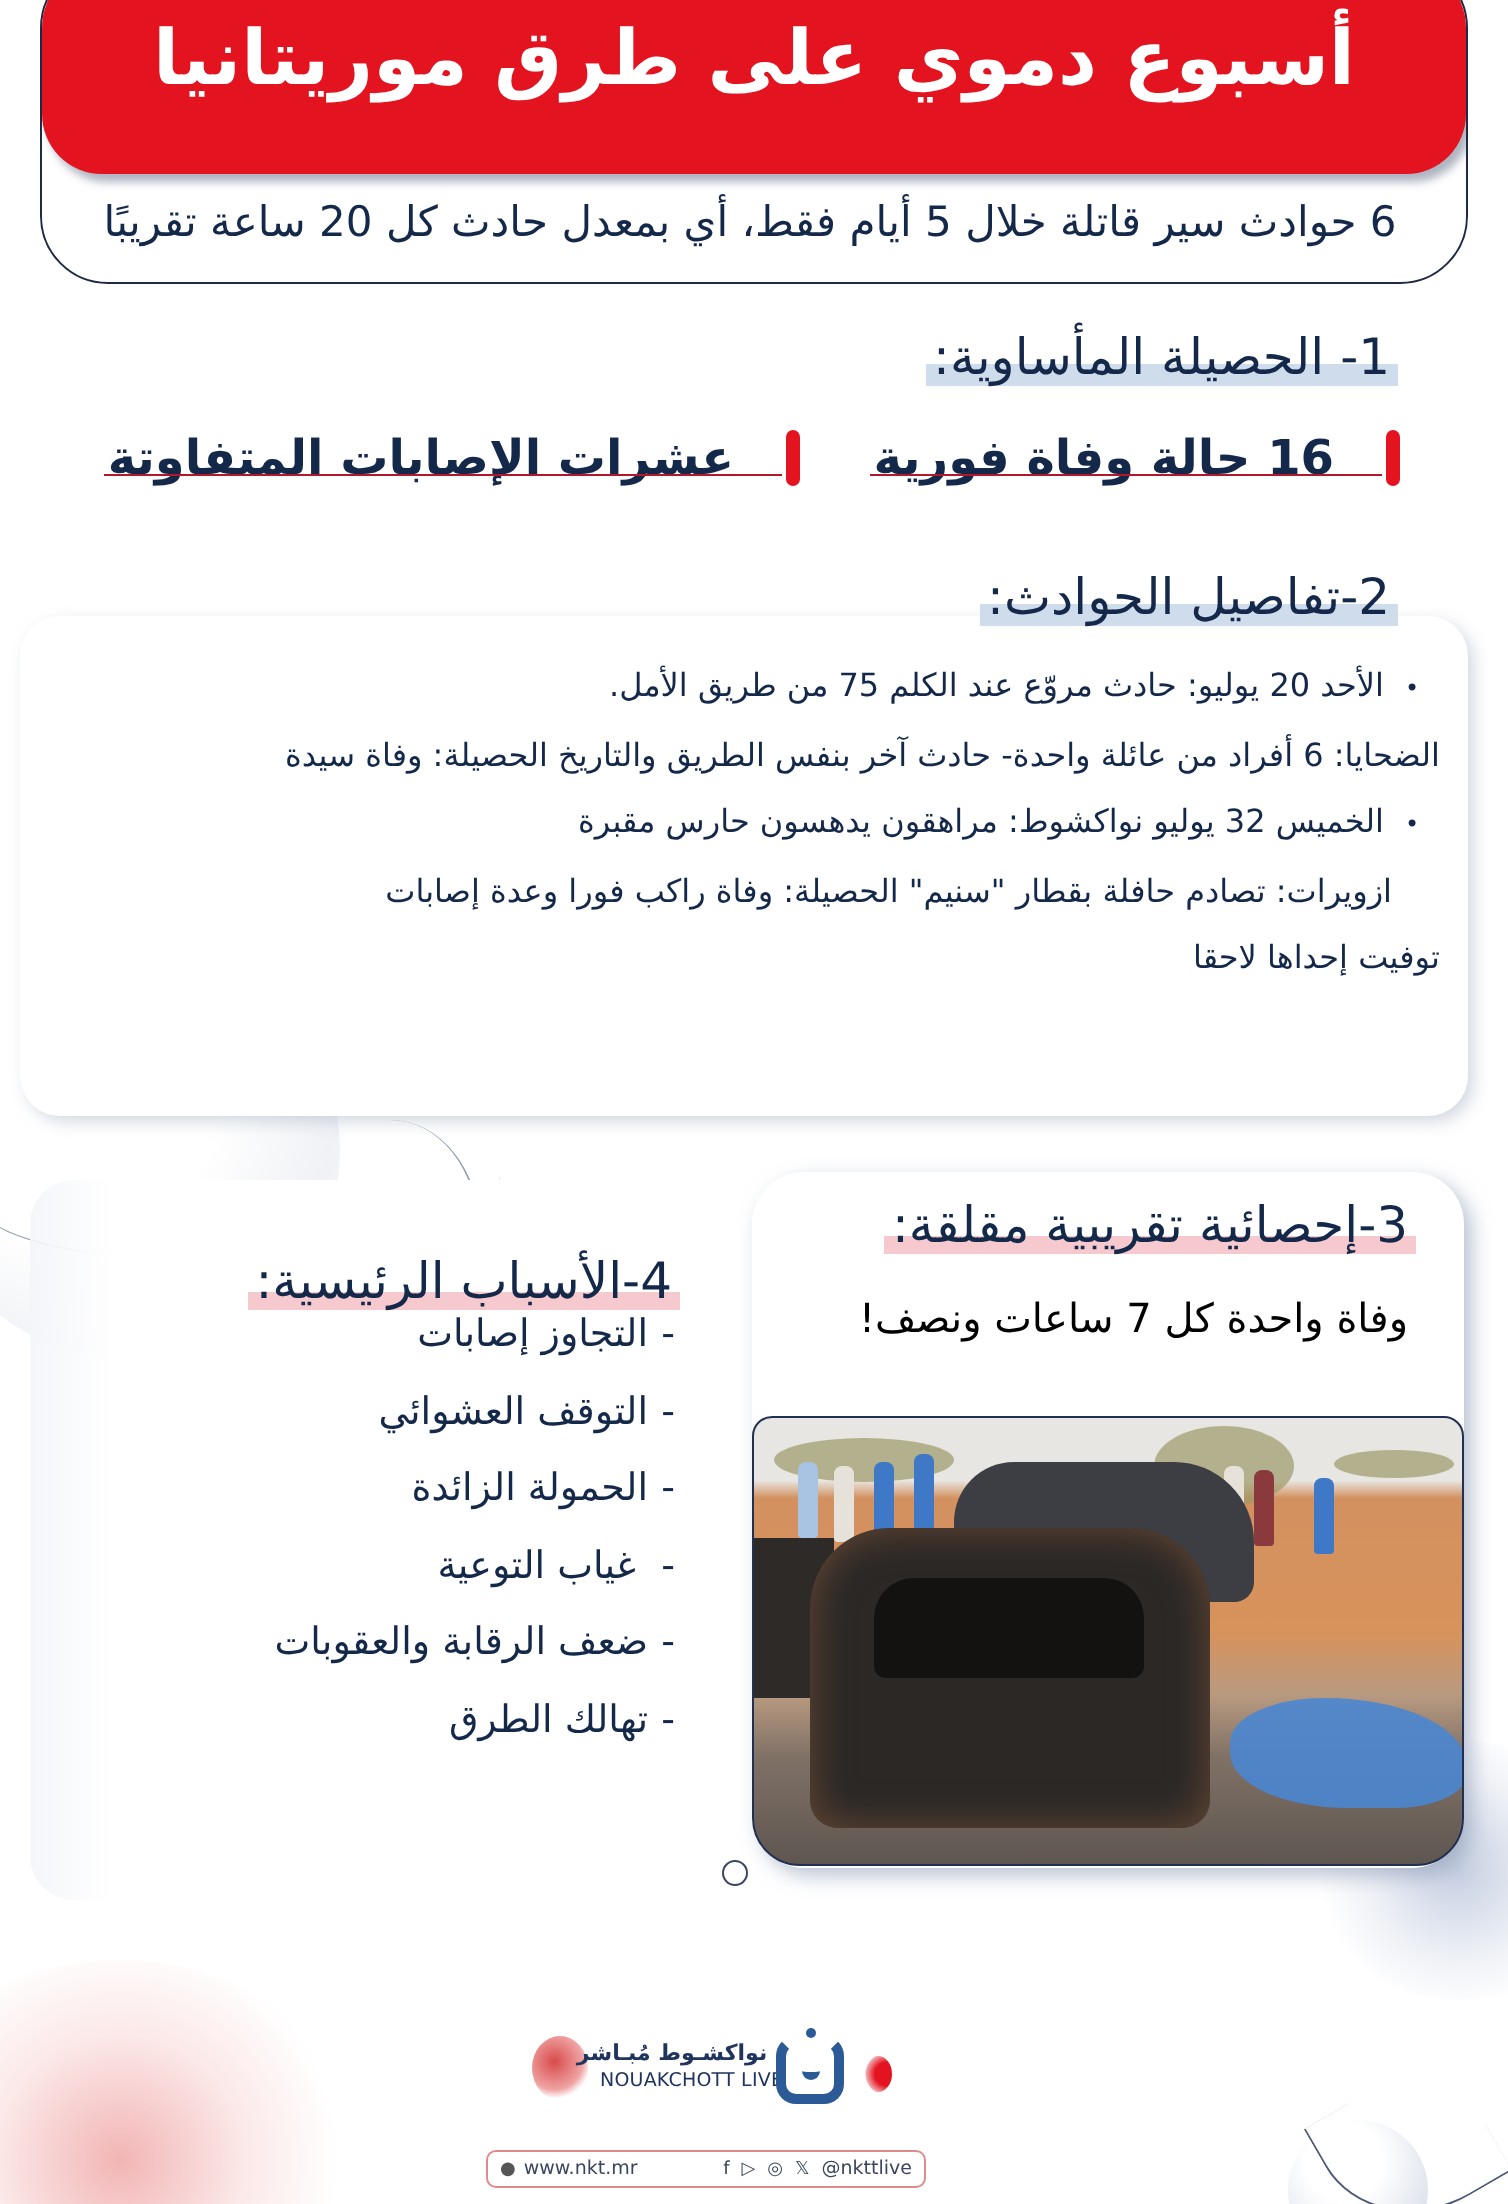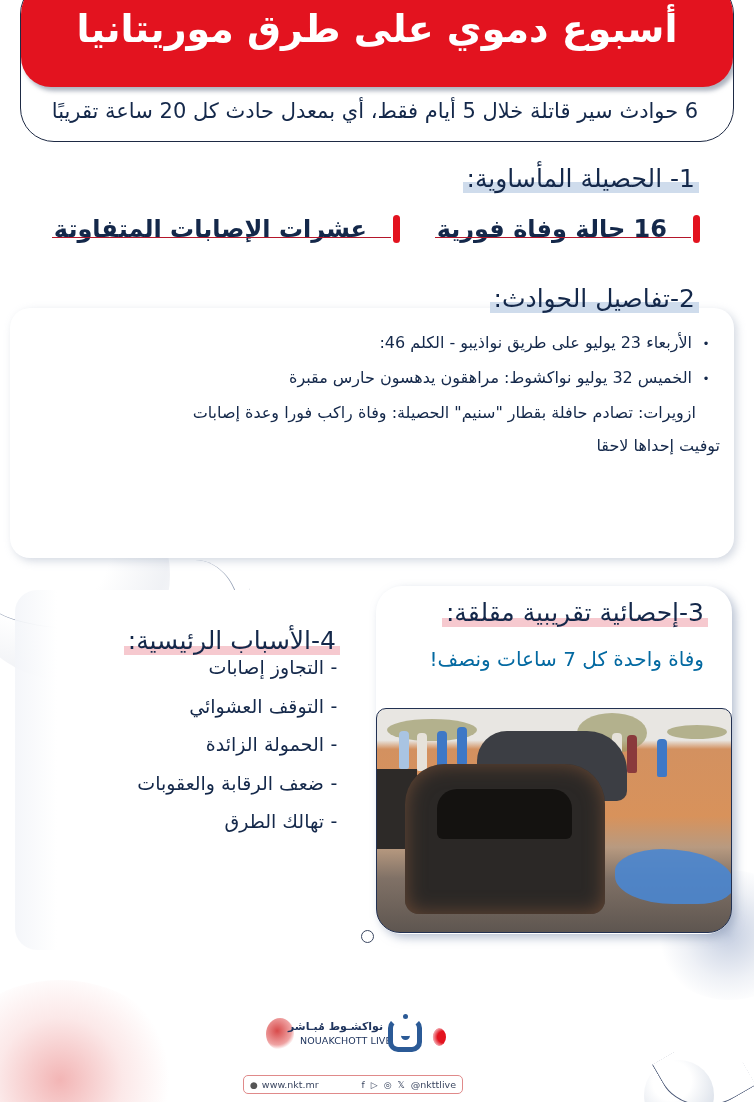--- a/index.html
+++ b/index.html
@@ -61,41 +61,41 @@
     background: linear-gradient(to right, rgba(243,245,249,.9), #fff 12%); }
   .s4-title { right: 414px; top: 624px; font-size: 25px; }
   .causes-list { position: absolute; right: 410px; top: 648px; list-style: none; }
   .causes-list li { font-size: 19px; line-height: 38.5px; color: #14284a; white-space: nowrap; text-align: right; }
   .causes-list li .dash { display: inline-block; width: 20px; text-align: center; }
 
   
   .stats-card { position: absolute; left: 376px; top: 586px; width: 356px; height: 348px; border-radius: 26px;
     background: #fff; box-shadow: 4px 4px 10px rgba(130,145,175,.55); }
   .s3-title { right: 46px; top: 596px; font-size: 25px; }
-  .s3-text { position: absolute; right: 50px; top: 644px; font-size: 20px; color: #0369a1; line-height: 30px; white-space: nowrap; }
+  .s3-text { position: absolute; right: 50px; top: 644px; font-size: 20px; color: #000000; line-height: 30px; white-space: nowrap; }
 
   
   .photo { position: absolute; left: 376px; top: 708px; width: 356px; height: 225px; border: 1.5px solid #223152;
     border-radius: 10px 10px 24px 24px; overflow: hidden;
     background: linear-gradient(to bottom, #e8e6e2 0, #e8e6e2 14%, #d39160 18%, #d8925b 48%, #b89a80 62%, #807166 76%, #5e5650 100%); }
   .photo .bush { position: absolute; border-radius: 50%; background: #9c9a6a; opacity: .7; }
   .photo .car-back { position: absolute; left: 100px; top: 22px; width: 150px; height: 70px; background: #3c3e44; border-radius: 30px 40px 10px 10px; }
   .photo .wreck { position: absolute; left: 28px; top: 55px; width: 200px; height: 150px; background: #2b2826;
     border-radius: 40px 40px 14px 14px; box-shadow: inset 0 0 20px #6a4a36; }
   .photo .wreck-window { position: absolute; left: 60px; top: 80px; width: 135px; height: 50px; background: #141210; border-radius: 20px 20px 6px 6px; }
   .photo .door { position: absolute; left: 0; top: 60px; width: 40px; height: 80px; background: #2d2a28; }
   .photo .tarp { position: absolute; left: 238px; top: 140px; width: 118px; height: 55px; background: #4a86d0;
     border-radius: 40% 60% 30% 50%; opacity: .9; }
   .photo .person { position: absolute; width: 10px; height: 38px; border-radius: 4px 4px 2px 2px; }
 
   
   .logo { position: absolute; left: 262px; top: 1018px; width: 200px; height: 36px; direction: ltr; }
   .logo-blob { position: absolute; left: 4px; top: 0; width: 28px; height: 32px; border-radius: 50%;
     background: radial-gradient(circle at 40% 40%, #d84b4b 0%, #efa3a3 55%, rgba(255,255,255,0) 72%); }
-  .logo-text-ar { position: absolute; left: 26px; top: 2px; width: 96px; font-size: 11px; color: #20355e; text-align: left; direction: rtl; font-weight: bold; }
+  .logo-text-ar { position: absolute; left: 26px; top: 2px; width: 96px; font-size: 11px; color: #20355e; text-align: center; direction: rtl; font-weight: bold; }
   .logo-text-en { position: absolute; left: 26px; top: 17px; width: 96px; font-size: 9.5px; color: #20355e; text-align: left; letter-spacing: .1px; margin-left: 12px; }
   .logo-mark { position: absolute; left: 126px; top: 0; width: 34px; height: 34px; border: 5px solid #2b5a96; border-radius: 10px;
     border-top-color: transparent; }
   .logo-mark::before { content: ""; position: absolute; left: 8px; top: 8px; width: 9px; height: 5px; border-bottom: 4px solid #2b5a96; border-radius: 0 0 8px 8px; }
   .logo-mark::after { content: ""; position: absolute; left: 10px; top: -9px; width: 5px; height: 5px; background: #2b5a96; border-radius: 50%; }
   .logo-moon { position: absolute; left: 170px; top: 10px; width: 14px; height: 18px; border-radius: 50%;
     background: radial-gradient(circle at 80% 50%, #e3131f 40%, #f2a7ad 70%, rgba(255,255,255,0) 75%); }
 
   .social-bar { position: absolute; left: 243px; top: 1075px; width: 220px; height: 19px; border: 1px solid #e08a8a;
     border-radius: 5px; background: #fff; display: flex; align-items: center; direction: ltr; padding: 0 6px; font-size: 9.5px; color: #3a4660; }
@@ -129,38 +129,40 @@
   <span class="stat-bar"></span>
   <span class="stat-text">16 حالة وفاة فورية</span>
 </div>
 <div class="stat stat-2">
   <span class="stat-bar"></span>
   <span class="stat-text">عشرات الإصابات المتفاوتة</span>
 </div>
 
 <div class="details-card">
   <div class="details-list">
-    <div class="dline bullet">الأربعاء 23 يوليو على طريق نواذيبو - الكلم 46:</div>
+    <div class="dline bullet">الأحد 20 يوليو: حادث مروّع عند الكلم 75 من طريق الأمل.</div>
+    <div class="dline ind2">الضحايا: 6 أفراد من عائلة واحدة- حادث آخر بنفس الطريق  والتاريخ الحصيلة: وفاة سيدة</div>
     <div class="dline bullet">الخميس 32 يوليو نواكشوط: مراهقون يدهسون حارس مقبرة</div>
     <div class="dline ind1">ازويرات: تصادم حافلة بقطار "سنيم" الحصيلة: وفاة راكب فورا وعدة إصابات</div>
     <div class="dline ind2">توفيت إحداها لاحقا</div>
   </div>
 </div>
 <div class="sec-title s2-title">
   <span class="hl-blue">2-تفاصيل الحوادث:</span>
 </div>
 
 <div class="causes-card"></div>
 <div class="sec-title s4-title">
   <span class="hl-pink">4-الأسباب الرئيسية:</span>
 </div>
 <ul class="causes-list">
   <li><span class="dash">-</span><span>التجاوز إصابات</span></li>
   <li><span class="dash">-</span><span>التوقف العشوائي</span></li>
   <li><span class="dash">-</span><span>الحمولة الزائدة</span></li>
+  <li><span class="dash">-</span><span> غياب التوعية</span></li>
   <li><span class="dash">-</span><span>ضعف الرقابة والعقوبات</span></li>
   <li><span class="dash">-</span><span>تهالك الطرق</span></li>
 </ul>
 
 <div class="stats-card"></div>
 <div class="sec-title s3-title">
   <span class="hl-pink">3-إحصائية تقريبية مقلقة:</span>
 </div>
 <div class="s3-text">وفاة واحدة كل 7 ساعات ونصف!</div>
 

